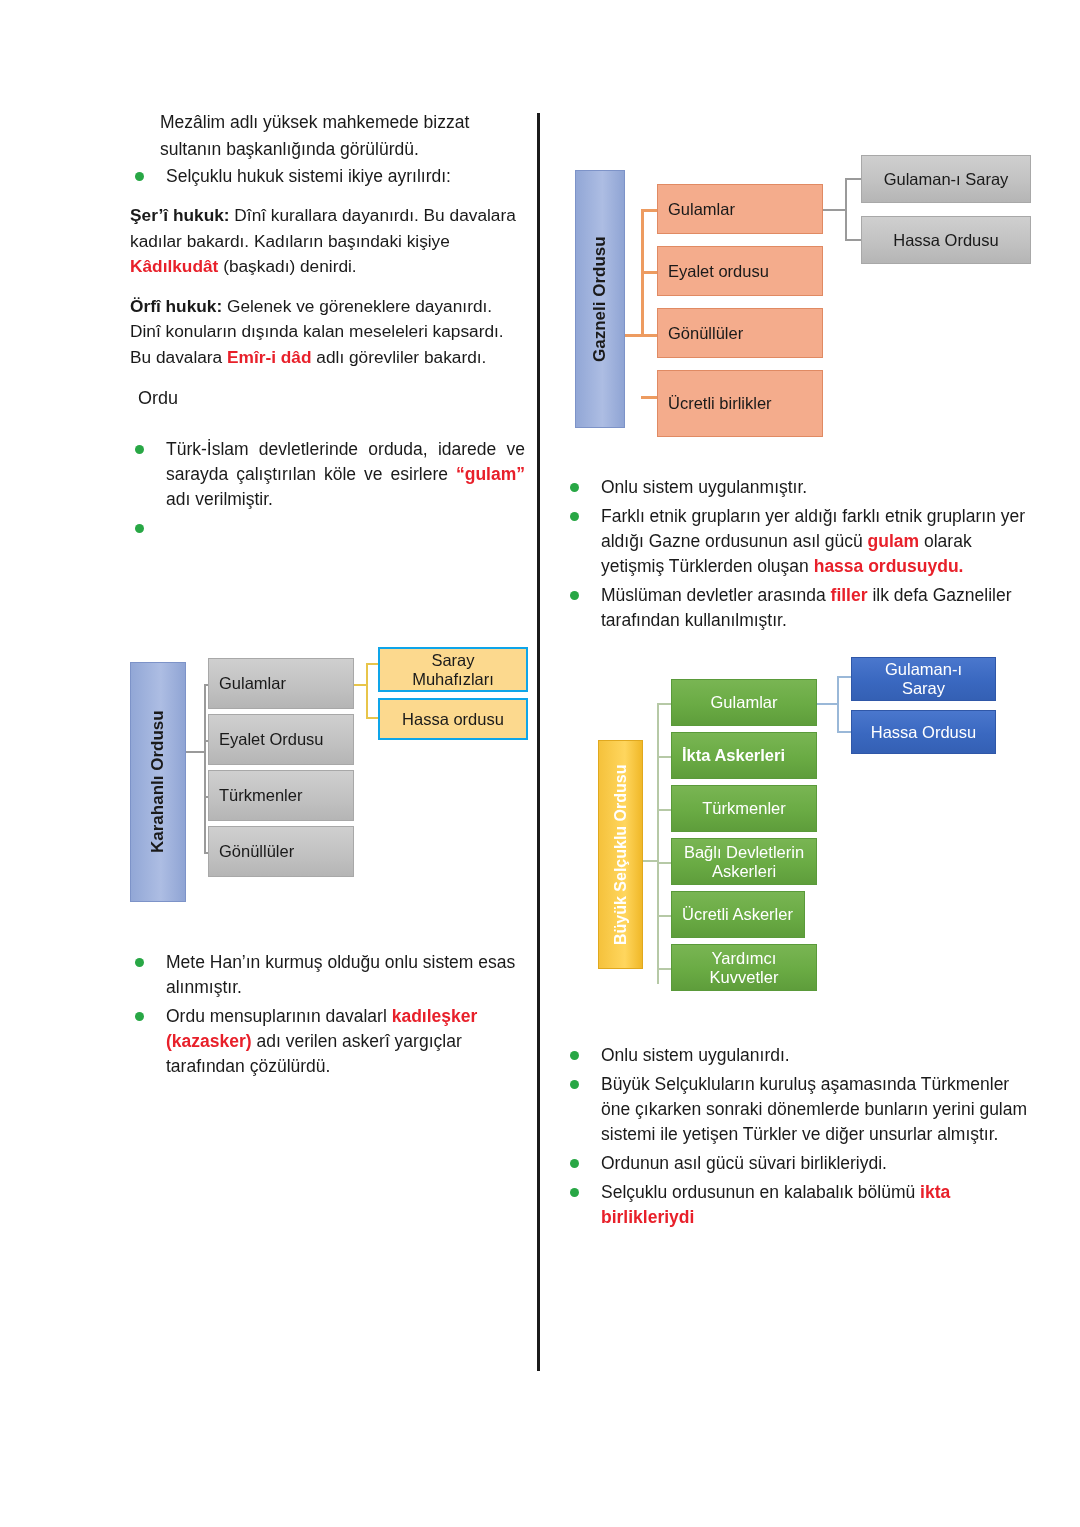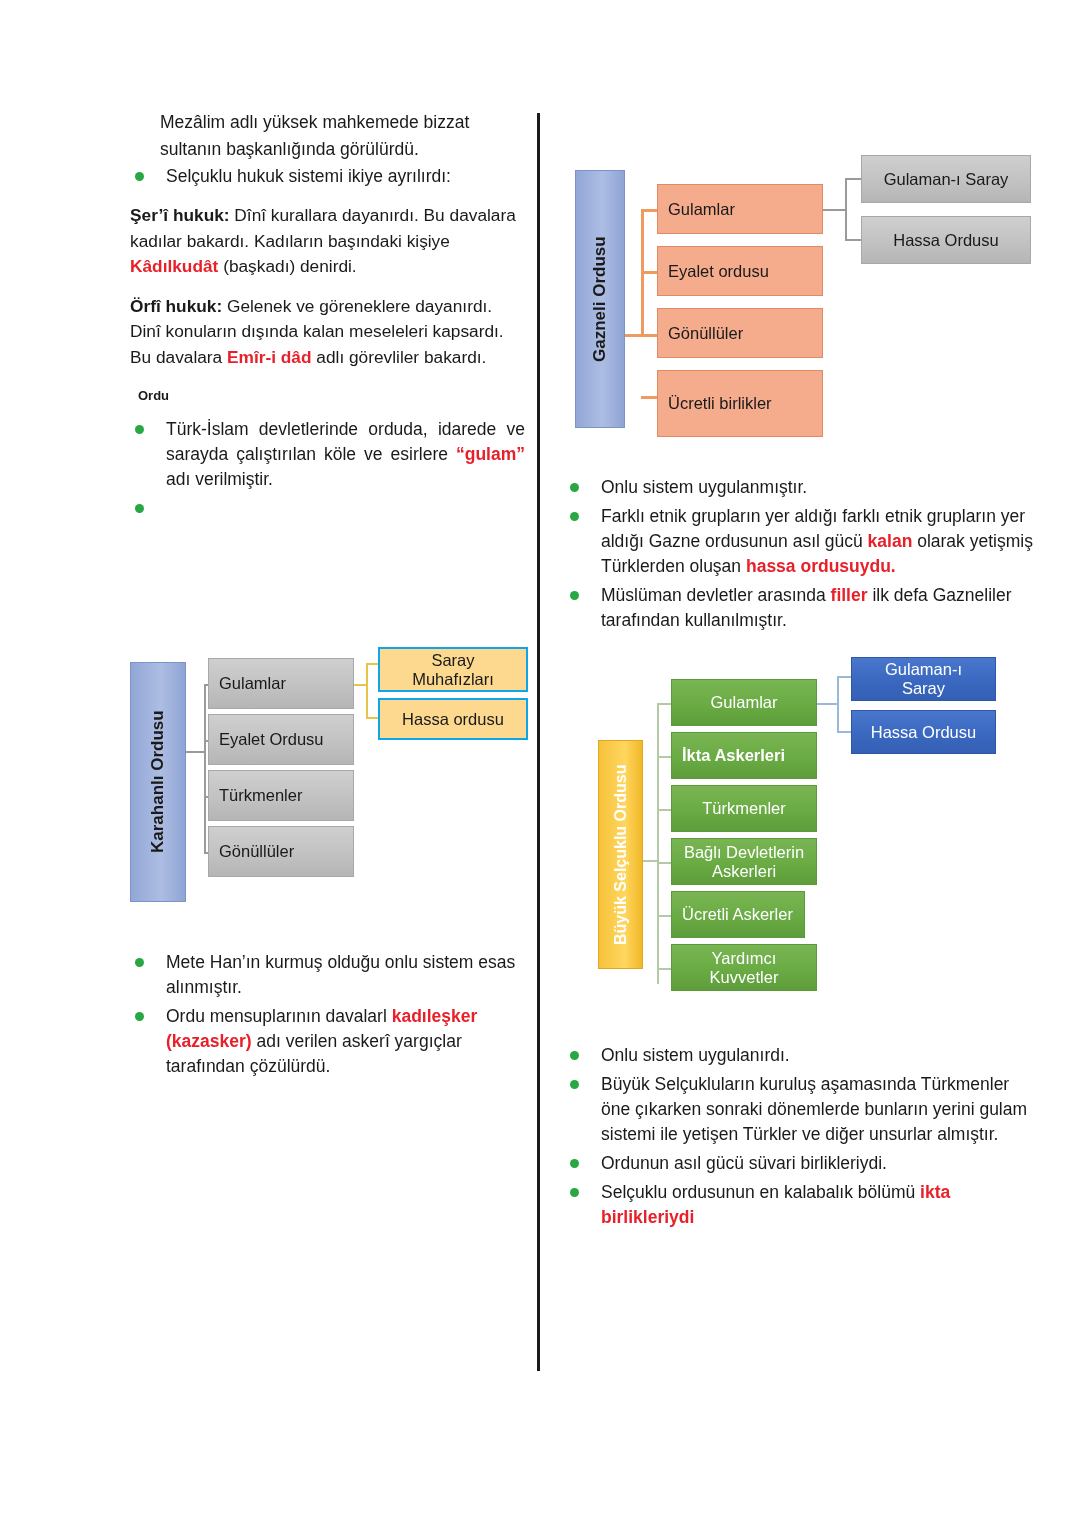--- a/index.html
+++ b/index.html
@@ -64,23 +64,23 @@
     width: 9px; height: 9px;
     border-radius: 50%;
     background: #28a745;
   }
   .bullets.justify li { text-align: justify; }
 
   .red { color: #e8202a; font-weight: bold; }
   .bold { font-weight: bold; }
 
   h3.section-head {
-    font-size: 13px;
-    font-weight: bold;
-    margin: 18px 0 14px 8px;
+    font-size: 18px;
+    font-weight: normal;
+    margin: 18px 0 28px 8px;
   }
 
   
   .diagram { position: relative; }
 
   .vlabel {
     position: absolute;
     writing-mode: vertical-rl;
     transform: rotate(180deg);
     display: flex;
@@ -251,21 +251,21 @@
     <div class="node gray-node center" style="left:286px; top:7px; width:170px; height:48px;">Gulaman-ı Saray</div>
     <div class="node gray-node center" style="left:286px; top:68px; width:170px; height:48px;">Hassa Ordusu</div>
   </div>
 
   <div style="position:absolute; left:565px; top:475px; width:470px;">
     <ul class="bullets">
       <li>
         <span class="dot"></span><span>Onlu sistem uygulanmıştır.</span>
       </li>
       <li>
-        <span class="dot"></span><span>Farklı etnik grupların yer aldığı farklı etnik grupların yer aldığı Gazne ordusunun asıl gücü </span><span class="red">kalan</span><span> olarak yetişmiş Türklerden oluşan </span><span class="red">hassa ordusuydu.</span>
+        <span class="dot"></span><span>Farklı etnik grupların yer aldığı farklı etnik grupların yer aldığı Gazne ordusunun asıl gücü </span><span class="red">gulam</span><span> olarak yetişmiş Türklerden oluşan </span><span class="red">hassa ordusuydu.</span>
       </li>
       <li>
         <span class="dot"></span><span>Müslüman devletler arasında </span><span class="red">filler</span><span> ilk defa Gazneliler tarafından kullanılmıştır.</span>
       </li>
     </ul>
   </div>
 
   <div class="diagram" style="position:absolute; left:598px; top:670px; width:400px; height:340px;">
 
     <div class="conn" style="left:45px; top:190px; width:14px; height:2px; background:#b6c9a6;"></div>

